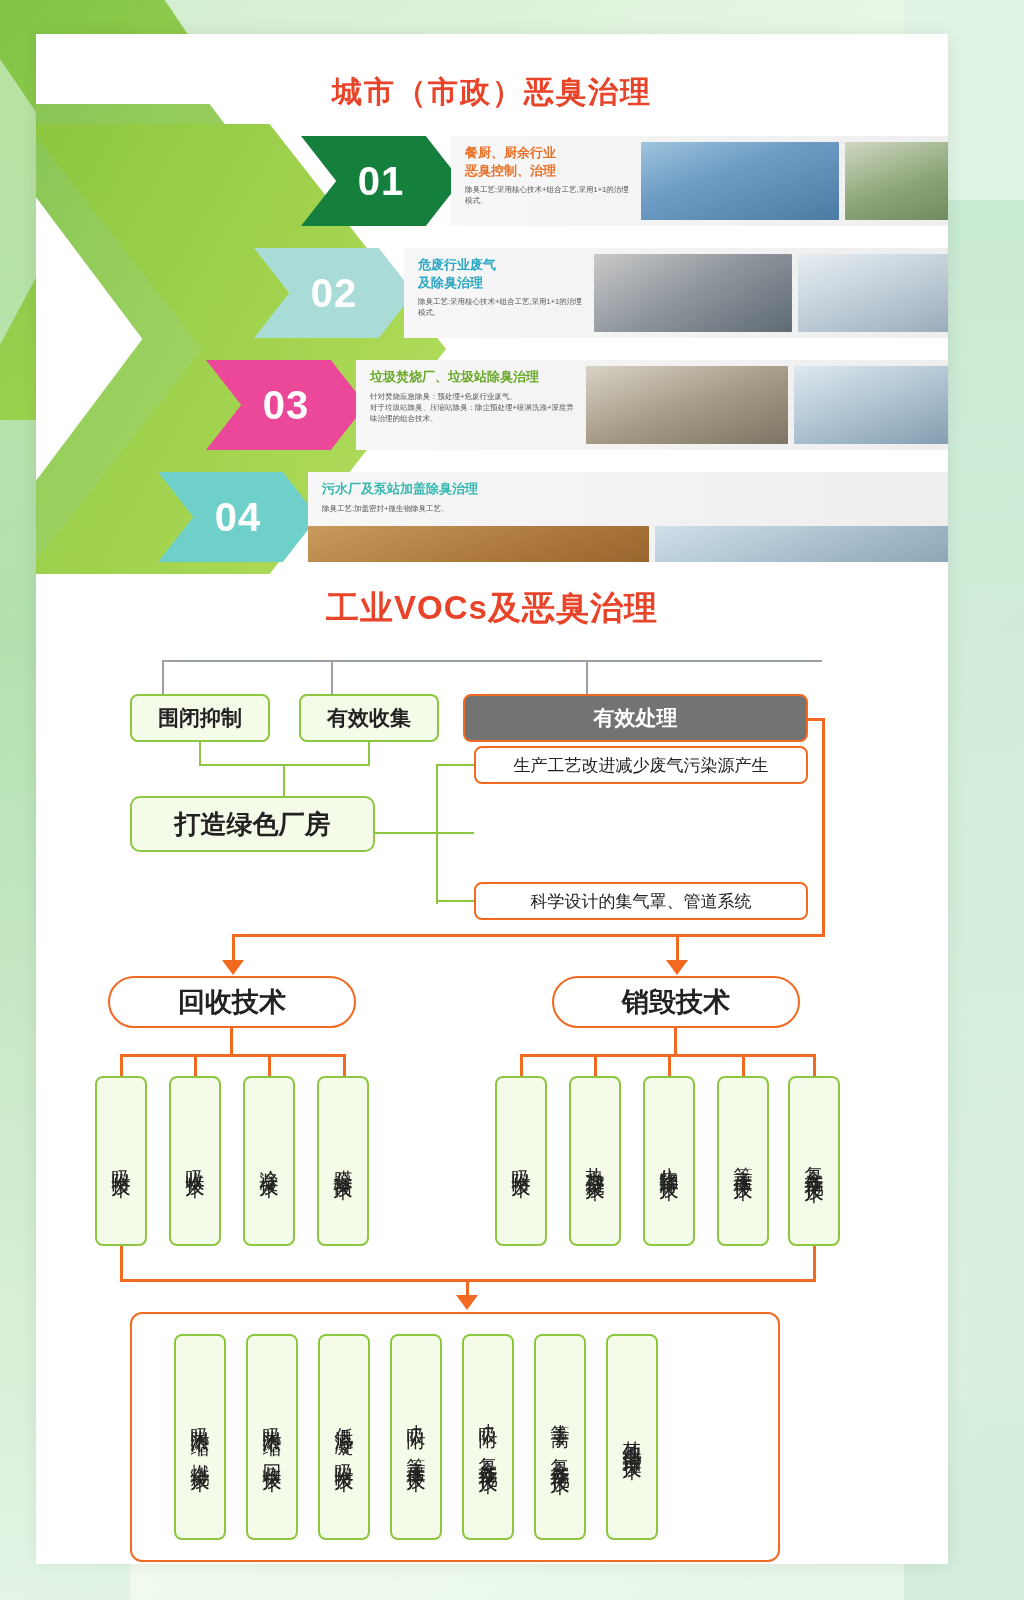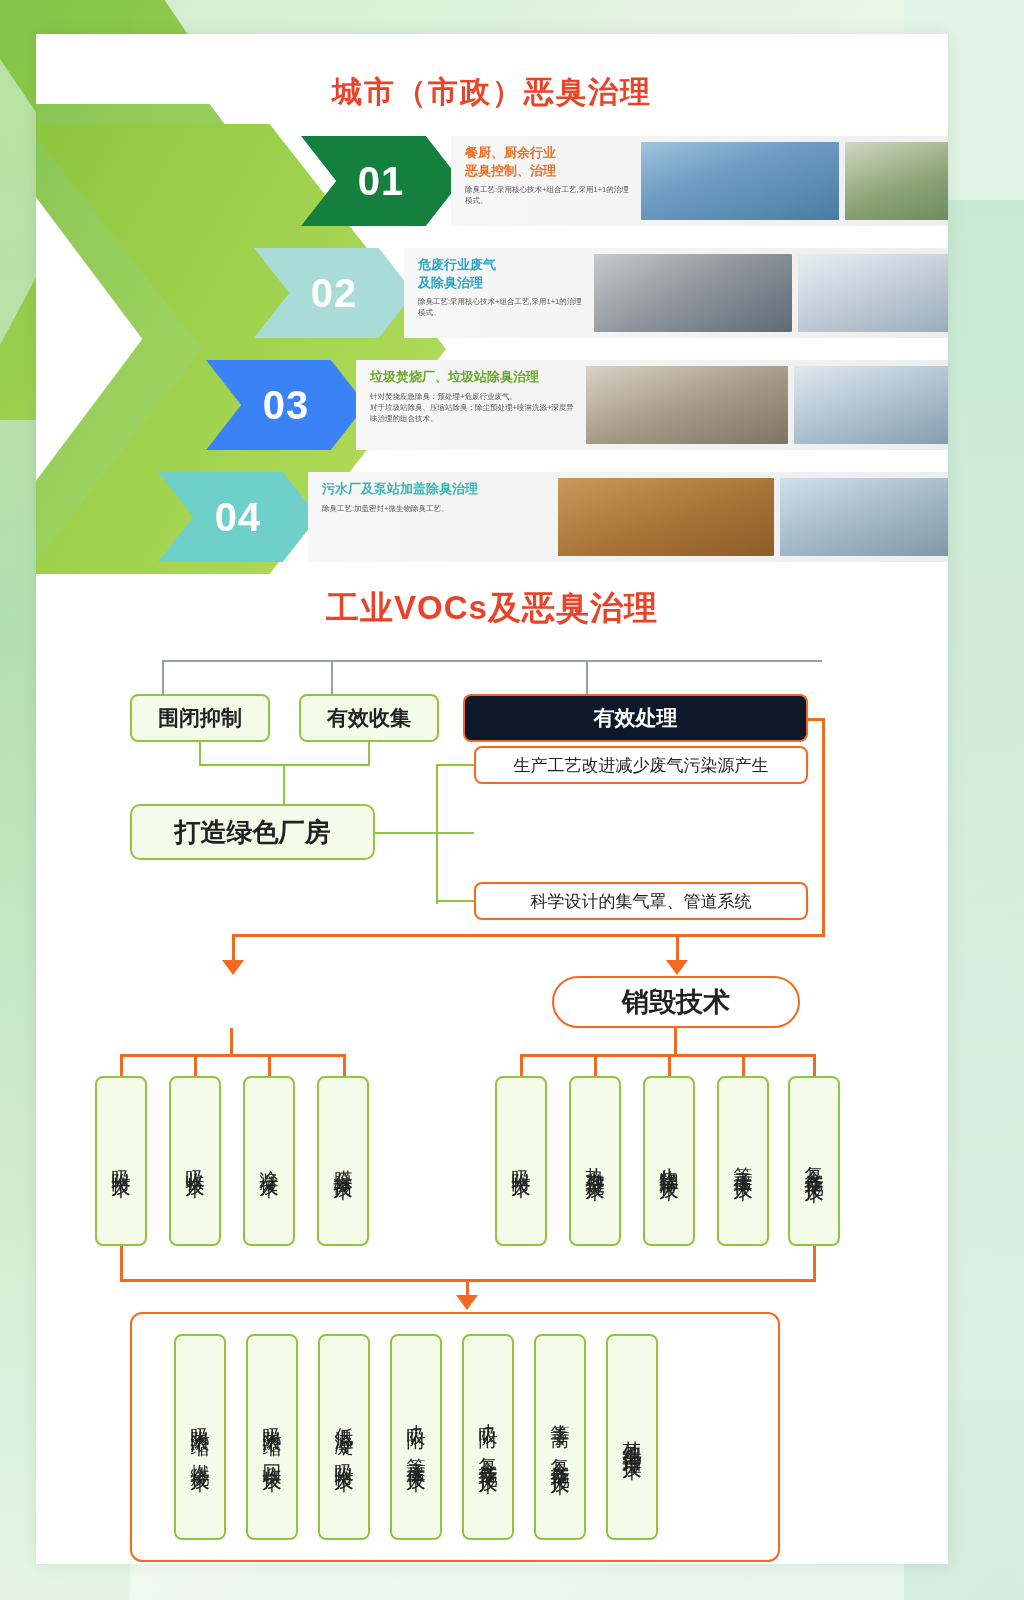--- a/index.html
+++ b/index.html
@@ -69,21 +69,21 @@
 
   
   .title2{position:absolute;left:0;right:0;top:552px;text-align:center;
     font-size:33px;font-weight:bold;color:#e8442a;letter-spacing:1px;}
 
   .flow{position:absolute;left:0;top:600px;width:912px;height:930px;}
   .box{position:absolute;box-sizing:border-box;display:flex;align-items:center;
     justify-content:center;text-align:center;border-radius:8px;}
   .gbox{border:2px solid #8dc63f;background:#f4fbe9;color:#222;}
   .obox{border:2px solid #f26a22;background:#ffffff;color:#222;}
-  .ofill{background:#0f172a;border:2px solid #f26a22;color:#fff;}
+  .ofill{background:#737373;border:2px solid #f26a22;color:#fff;}
   .obox-plain{border:2px solid #f26a22;background:#fff;color:#222;}
   .vert{writing-mode:vertical-rl;text-orientation:upright;letter-spacing:3px;line-height:1.25;}
   .ln{position:absolute;background:#9aa0a6;}
   .ln-g{position:absolute;background:#8dc63f;}
   .ln-o{position:absolute;background:#f26a22;}
   .arrow-o{position:absolute;width:0;height:0;border-left:11px solid transparent;
     border-right:11px solid transparent;border-top:15px solid #f26a22;}
 </style>
 </head>
 <body>
@@ -135,42 +135,42 @@
         </div>
         <div class="pics">
           <div class="pic p-steel"></div>
           <div class="pic p-white"></div>
         </div>
       </div>
 
     </div>
 
     <div class="row" style="left:170px;top:246px;">
-      <div class="tag" style="background:#3b82f6;">
+      <div class="tag" style="background:#ec4899;">
         <span>03</span>
       </div>
       <div class="panel" style="width:648px;">
         <div class="txt" style="width:230px;">
           <div class="h" style="color:#6aa829;white-space:pre-line;">垃圾焚烧厂、垃圾站除臭治理</div>
           <div class="d" style="white-space:pre-line;">针对焚烧应急除臭：预处理+危废行业废气。
 对于垃圾站除臭、压缩站除臭：除尘预处理+喷淋洗涤+深度异味治理的组合技术。</div>
         </div>
         <div class="pics">
           <div class="pic p-tank"></div>
           <div class="pic p-pipe"></div>
         </div>
       </div>
 
     </div>
 
     <div class="row" style="left:122px;top:358px;">
       <div class="tag" style="background:#6fcfc9;">
         <span>04</span>
       </div>
-      <div class="panel" style="width:696px;">
+      <div class="panel" style="width:696px;flex-direction:column;">
         <div class="txt" style="width:250px;">
           <div class="h" style="color:#35b7b0;white-space:pre-line;">污水厂及泵站加盖除臭治理</div>
           <div class="d" style="white-space:pre-line;">除臭工艺:加盖密封+微生物除臭工艺。</div>
         </div>
         <div class="pics">
           <div class="pic p-soil"></div>
           <div class="pic p-bld"></div>
         </div>
       </div>
 
@@ -194,21 +194,21 @@
     </div>
     <div class="box ofill" style="left:427px;top:60px;width:345px;height:48px;font-size:21px;font-weight:bold;">
       <span>有效处理</span>
     </div>
 
     <div class="ln-g" style="left:163px;top:108px;width:2px;height:22px;"></div>
     <div class="ln-g" style="left:332px;top:108px;width:2px;height:22px;"></div>
     <div class="ln-g" style="left:163px;top:130px;width:171px;height:2px;"></div>
     <div class="ln-g" style="left:247px;top:130px;width:2px;height:40px;"></div>
 
-    <div class="box gbox" style="left:94px;top:170px;width:245px;height:56px;font-size:26px;font-weight:bold;border-radius:10px;">
+    <div class="box gbox" style="left:94px;top:162px;width:245px;height:56px;font-size:26px;font-weight:bold;border-radius:10px;">
       <span>打造绿色厂房</span>
     </div>
 
     <div class="ln-g" style="left:400px;top:130px;width:2px;height:140px;"></div>
     <div class="ln-g" style="left:339px;top:198px;width:61px;height:2px;"></div>
     <div class="ln-g" style="left:400px;top:130px;width:38px;height:2px;"></div>
     <div class="ln-g" style="left:400px;top:198px;width:38px;height:2px;"></div>
     <div class="ln-g" style="left:400px;top:266px;width:38px;height:2px;"></div>
 
     <div class="box obox" style="left:438px;top:112px;width:334px;height:38px;font-size:17px;">
@@ -219,20 +219,23 @@
     </div>
 
     <div class="ln-o" style="left:786px;top:84px;width:3px;height:218px;"></div>
     <div class="ln-o" style="left:772px;top:84px;width:17px;height:3px;"></div>
     <div class="ln-o" style="left:196px;top:300px;width:593px;height:3px;"></div>
     <div class="ln-o" style="left:196px;top:300px;width:3px;height:28px;"></div>
     <div class="ln-o" style="left:640px;top:300px;width:3px;height:28px;"></div>
     <div class="arrow-o" style="left:186px;top:326px;"></div>
     <div class="arrow-o" style="left:630px;top:326px;"></div>
 
+    <div class="box obox" style="left:72px;top:342px;width:248px;height:52px;font-size:27px;font-weight:bold;border-radius:26px;">
+      <span>回收技术</span>
+    </div>
     <div class="box obox" style="left:516px;top:342px;width:248px;height:52px;font-size:27px;font-weight:bold;border-radius:26px;">
       <span>销毁技术</span>
     </div>
 
     <div class="ln-o" style="left:194px;top:394px;width:3px;height:26px;"></div>
     <div class="ln-o" style="left:84px;top:420px;width:226px;height:3px;"></div>
     <div class="ln-o" style="left:84px;top:420px;width:3px;height:22px;"></div>
     <div class="ln-o" style="left:158px;top:420px;width:3px;height:22px;"></div>
     <div class="ln-o" style="left:232px;top:420px;width:3px;height:22px;"></div>
     <div class="ln-o" style="left:307px;top:420px;width:3px;height:22px;"></div>

